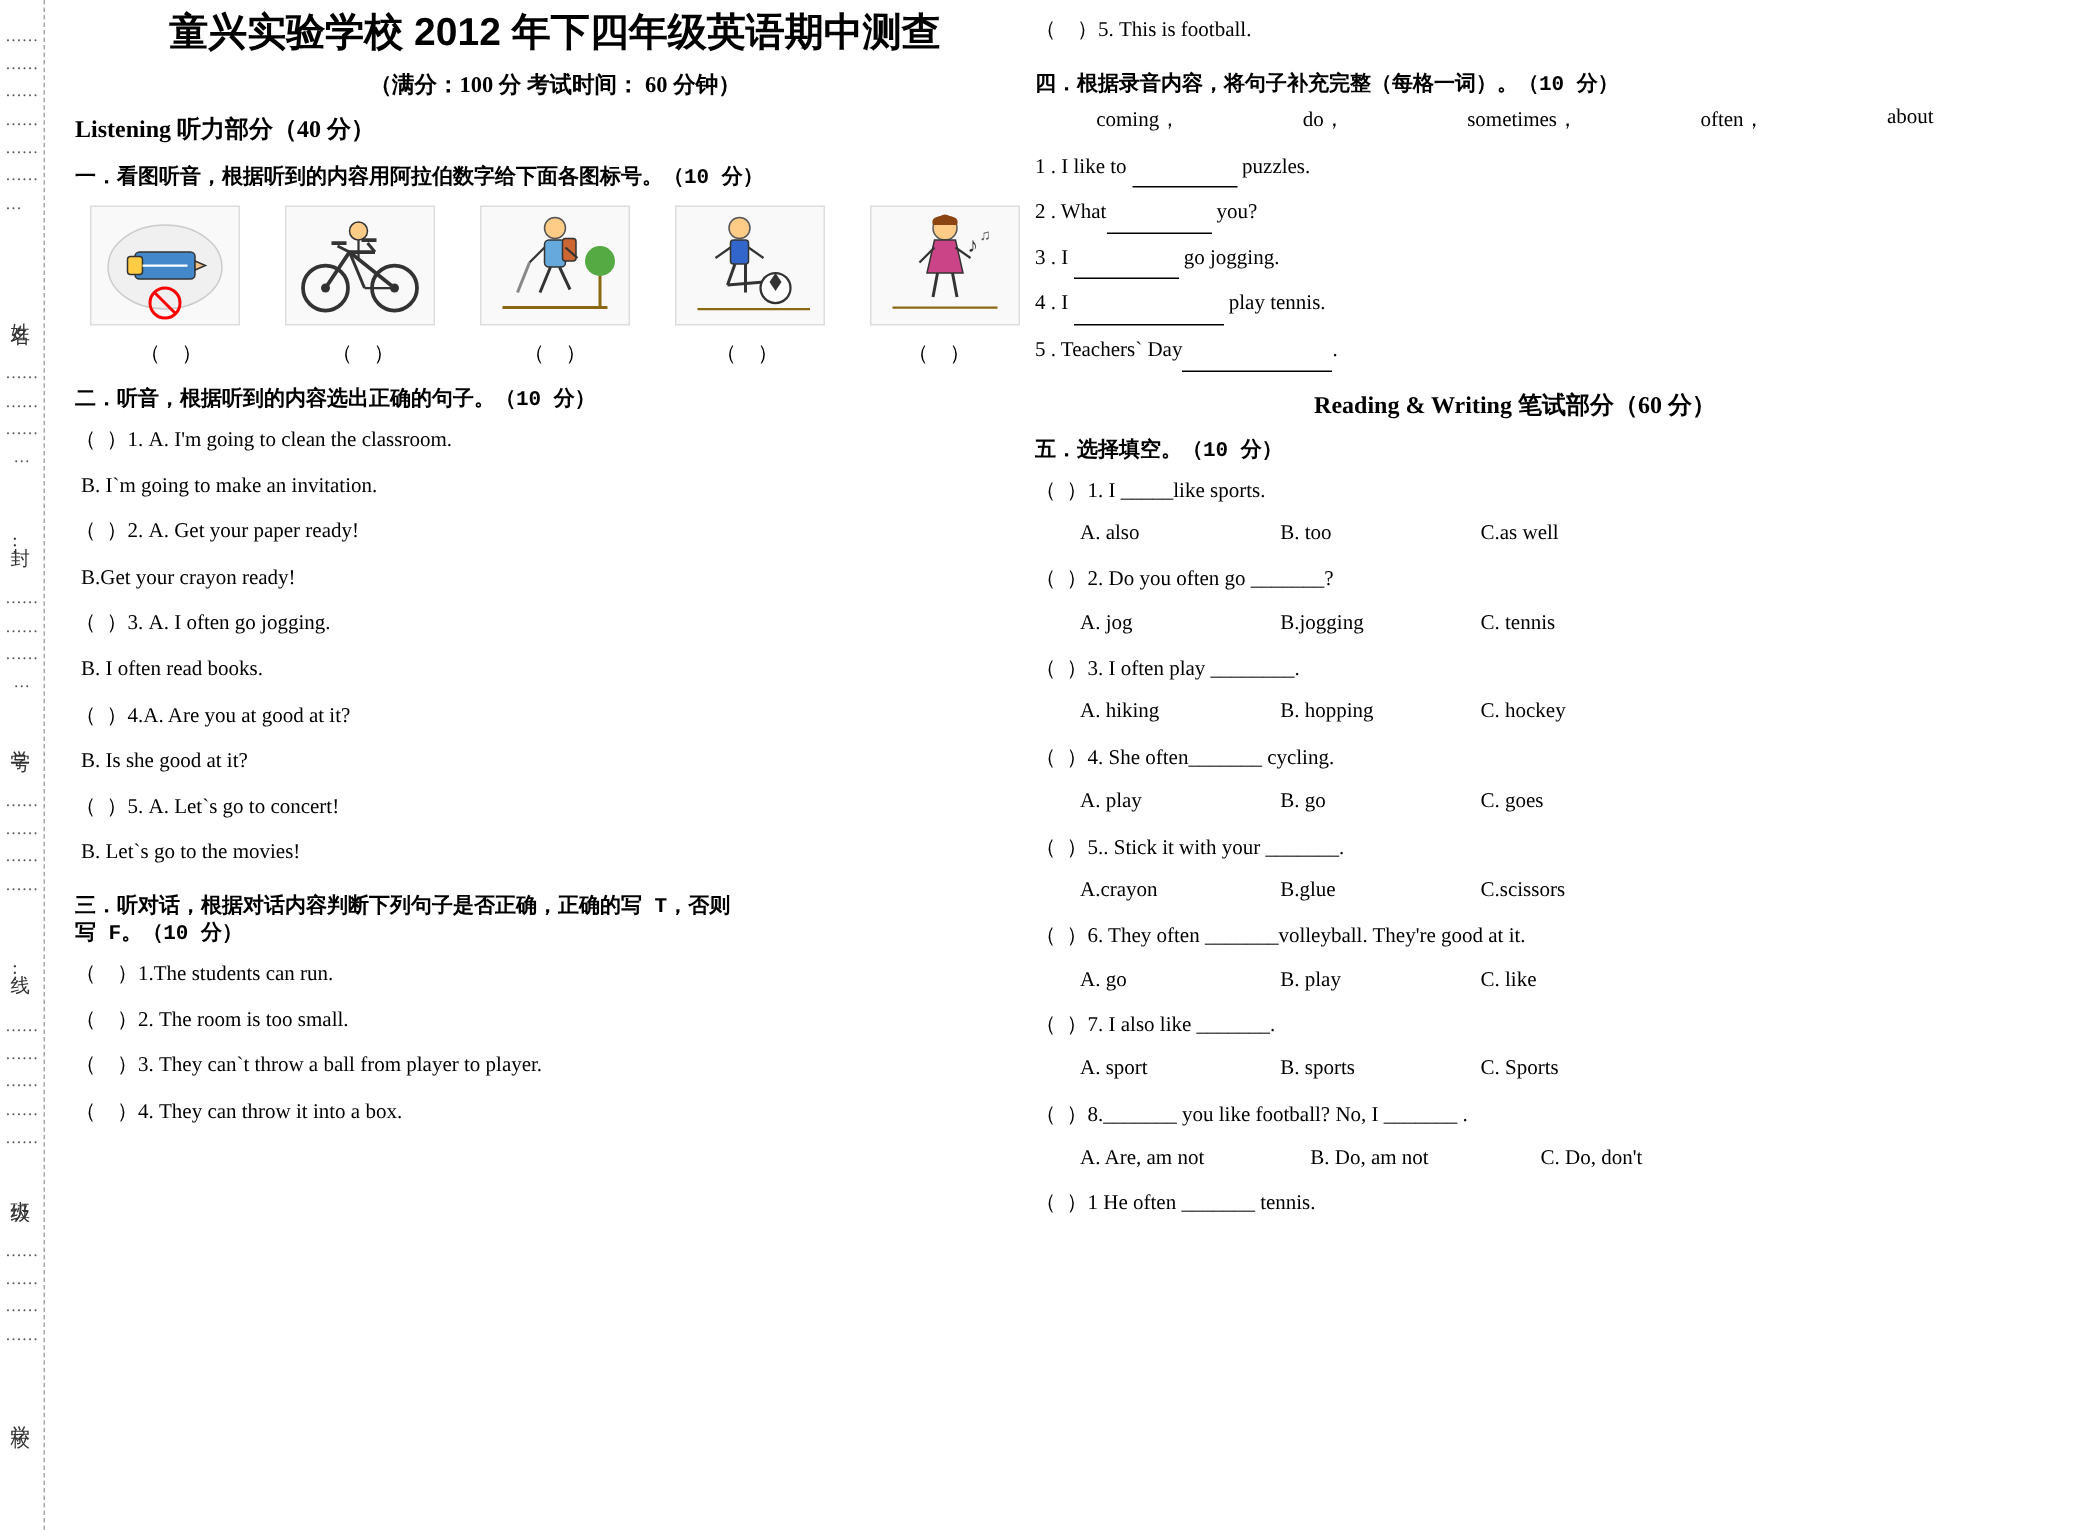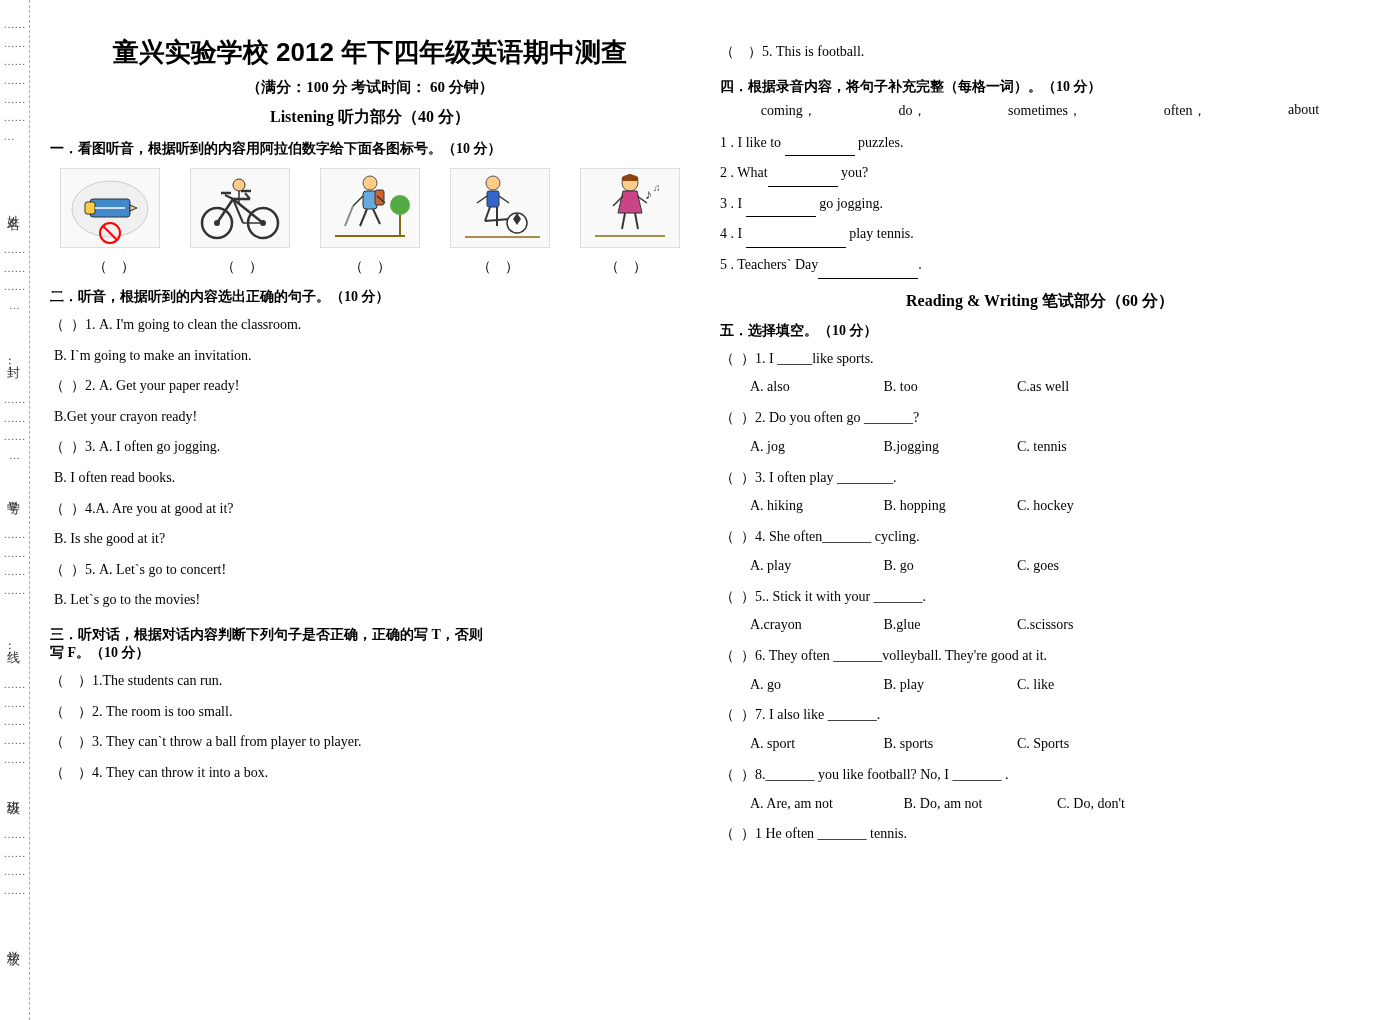--- a/index.html
+++ b/index.html
@@ -16,23 +16,22 @@
     .page-wrapper {
       display: flex;
       width: 1398px;
       min-height: 1020px;
       position: relative;
     }
 
     
     .main-content {
       flex: 1;
-      padding: 35px 30px 20px 20px;
-      display: flex;
-      gap: 30px;
+      padding: 4px 30px 20px 20px;
+      display: flex;
     }
 
     .left-col {
       flex: 1;
       max-width: 640px;
     }
 
     .right-col {
       flex: 1;
       max-width: 640px;
@@ -50,28 +49,29 @@
     .exam-subtitle {
       font-size: 15px;
       text-align: center;
       font-weight: bold;
       margin-bottom: 10px;
     }
 
     .section-header {
       font-size: 16px;
       font-weight: bold;
-      text-align: center;
+      text-align: left;
       margin-bottom: 12px;
     }
 
     .section-title {
       font-size: 14px;
       font-weight: bold;
       margin: 10px 0 6px 0;
+      font-family: Liberation Mono, monospace;
     }
 
     .subsection {
       margin-bottom: 12px;
     }
 
     .question-line {
       margin: 4px 0;
       line-height: 1.9;
     }

